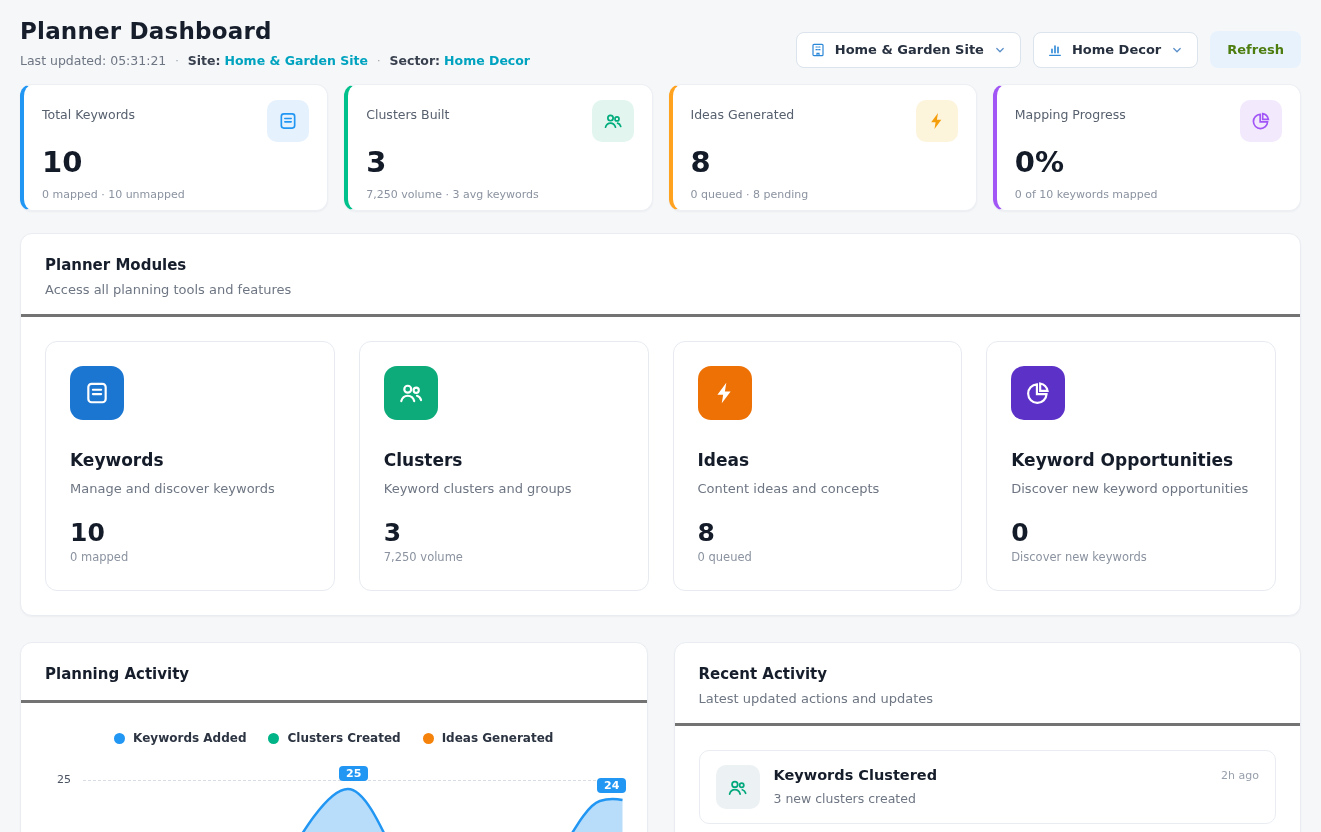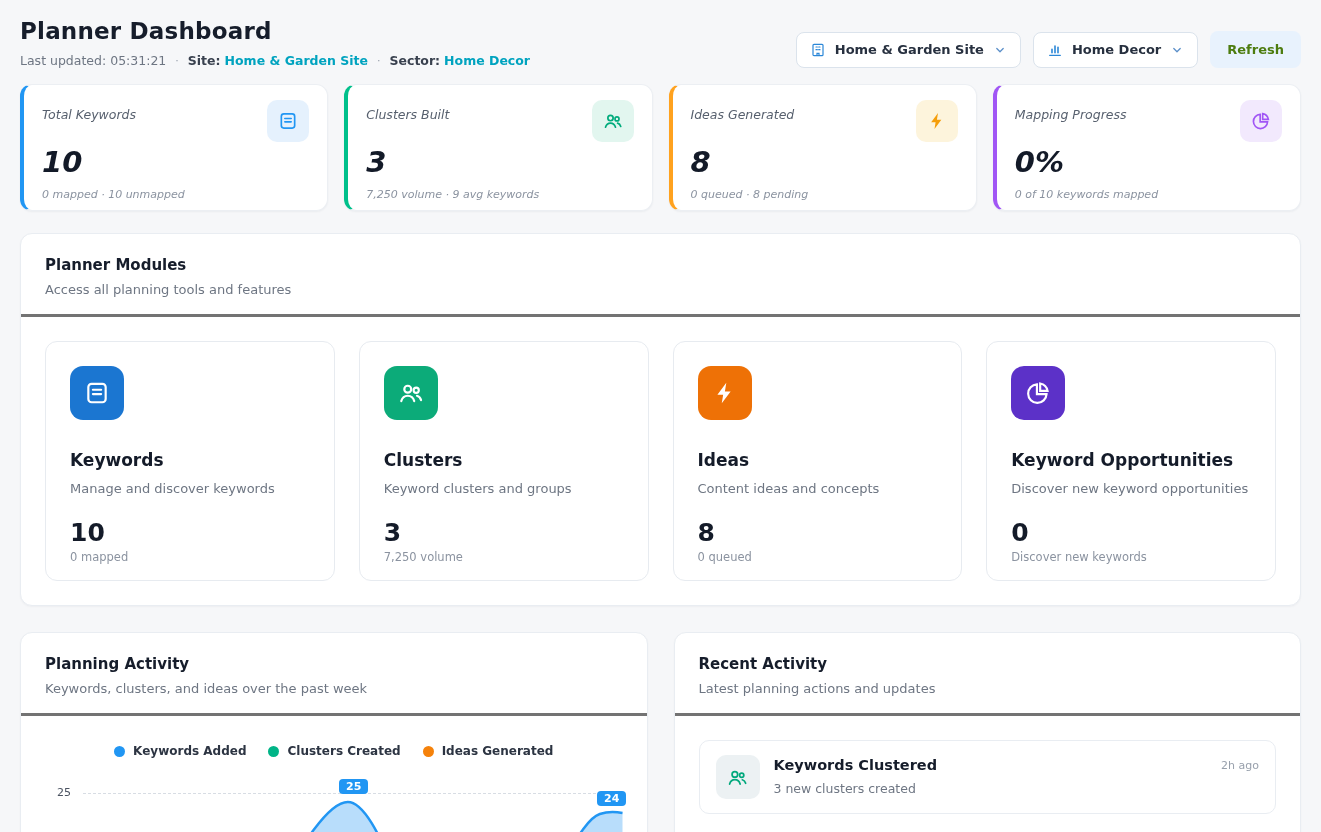--- a/index.html
+++ b/index.html
@@ -28,21 +28,21 @@
     font-family:inherit;
   }
   .select-btn .ic { width:16px; height:16px; color:#2b87d8; }
   .select-btn .chev { width:14px; height:14px; color:#5b8fc9; }
   .refresh-btn {
     background:#e8f2fd; color:#4d7c0f; border:none; border-radius:8px;
     padding:11px 17px; font-size:13px; font-weight:700; cursor:pointer; font-family:inherit;
   }
 
   
-  .stats { display:grid; grid-template-columns:repeat(4,1fr); gap:16px; margin-top:16px;font-style:italic; }
+  .stats { display:grid; grid-template-columns:repeat(4,1fr); gap:16px; margin-top:16px; }
   .stat-card {
     background:#fff; border:1px solid #eceff3; border-left:4px solid #ccc;
     border-radius:12px; padding:15px 18px 14px; height:127px;
     box-shadow:0 1px 2px rgba(20,30,50,.05);
   }
   .stat-top { display:flex; justify-content:space-between; align-items:flex-start; }
   .stat-label { font-size:12.5px; color:#57606e; margin-top:7px; }
   .icon-tile { width:42px; height:42px; border-radius:10px; display:flex; align-items:center; justify-content:center; }
   .icon-tile .ic { width:20px; height:20px; }
   .stat-value { font-size:29px; font-weight:700; color:#131a28; margin-top:3px; }
@@ -56,21 +56,21 @@
   .panel {
     background:#fff; border:1px solid #e9edf2; border-radius:12px; margin-top:22px;
     box-shadow:0 1px 2px rgba(20,30,50,.04);
   }
   .panel-head { padding:22px 24px 17px; border-bottom:3px solid #737373; }
   .panel-title { font-size:15px; font-weight:700; color:#161d2b; }
   .panel-sub { font-size:13px; color:#6e7683; margin-top:8px; }
 
   
   .modules-grid { display:grid; grid-template-columns:repeat(4,1fr); gap:24px; padding:24px; }
-  .module-card { border:1px solid #e7ebf0; border-radius:12px; padding:24px 24px 16px; background:#fff; cursor:pointer; }
+  .module-card { border:1px solid #e7ebf0; border-radius:12px; padding:24px 24px 26px; background:#fff; cursor:pointer; }
   .module-icon { width:54px; height:54px; border-radius:13px; display:flex; align-items:center; justify-content:center; color:#fff; }
   .module-icon .ic { width:26px; height:26px; }
   .m1 .module-icon { background:#1b76d1; }
   .m2 .module-icon { background:#0cab79; }
   .m3 .module-icon { background:#ee7106; }
   .m4 .module-icon { background:#5c31c8; }
   .module-title { margin-top:30px; font-size:17px; font-weight:700; color:#141b29; }
   .module-desc { margin-top:11px; font-size:13px; color:#6e7683; }
   .module-value { margin-top:22px; font-size:25px; font-weight:700; color:#141b29; }
   .module-detail { margin-top:3px; font-size:11.5px; color:#8b93a0; }
@@ -205,21 +205,21 @@
     <div class="stat-card s2">
       <div class="stat-top">
         <div class="stat-label">Clusters Built</div>
         <div class="icon-tile">
             <svg class="ic">
               <use href="#i-users"></use>
             </svg>
           </div>
       </div>
       <div class="stat-value">3</div>
-      <div class="stat-detail">7,250 volume · 9 avg keywords</div>
+      <div class="stat-detail">7,250 volume · 3 avg keywords</div>
     </div>
 
     <div class="stat-card s3">
       <div class="stat-top">
         <div class="stat-label">Ideas Generated</div>
         <div class="icon-tile">
             <svg class="ic">
               <use href="#i-bolt"></use>
             </svg>
           </div>
@@ -297,21 +297,20 @@
         <div class="module-detail">Discover new keywords</div>
       </div>
     </div>
   </div>
 
   <div class="bottom">
 
     <div class="panel">
       <div class="panel-head">
         <div class="panel-title">Planning Activity</div>
-        <div class="panel-sub">Keywords, clusters, and ideas over the past week</div>
       </div>
 
       <div class="legend">
         <div class="legend-item">
           <span class="legend-dot ld-blue"></span>
           <span>Keywords Added</span>
         </div>
         <div class="legend-item">
           <span class="legend-dot ld-green"></span>
           <span>Clusters Created</span>
@@ -330,21 +329,21 @@
           <path d="M175,150 C215,85 245,30 268,30 C291,30 312,95 342,150 M430,150 C470,140 498,50 523,42 C532,39 541,40 546,41" fill="none" stroke="#2196f3" stroke-width="2.5"></path>
         </svg>
         <span class="pt-badge pt-25">25</span>
         <span class="pt-badge pt-24">24</span>
       </div>
     </div>
 
     <div class="panel">
       <div class="panel-head">
         <div class="panel-title">Recent Activity</div>
-        <div class="panel-sub">Latest planning actions and updates</div>
+        <div class="panel-sub">Latest updated actions and updates</div>
       </div>
       <div class="activity-list">
         <div class="activity-item">
           <div class="activity-icon">
               <svg class="ic">
                 <use href="#i-users"></use>
               </svg>
             </div>
           <div class="activity-body">
             <div class="activity-title">Keywords Clustered</div>

